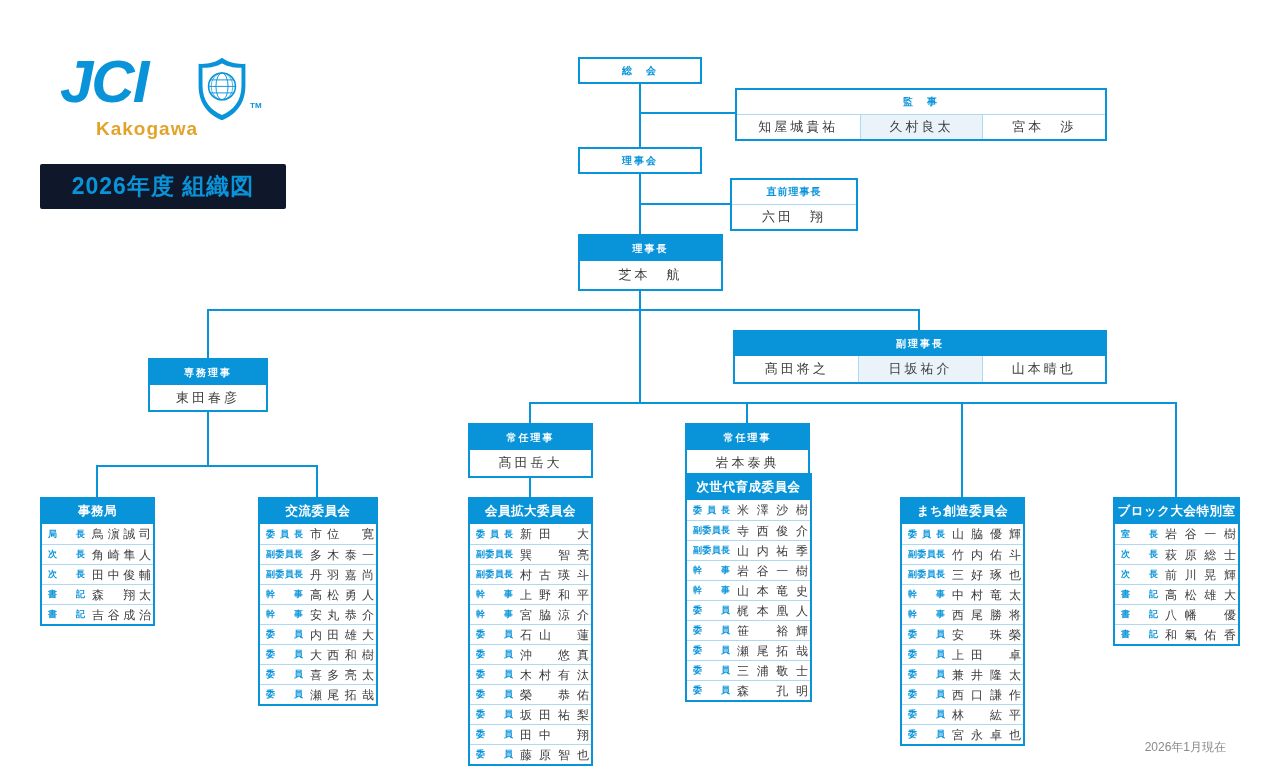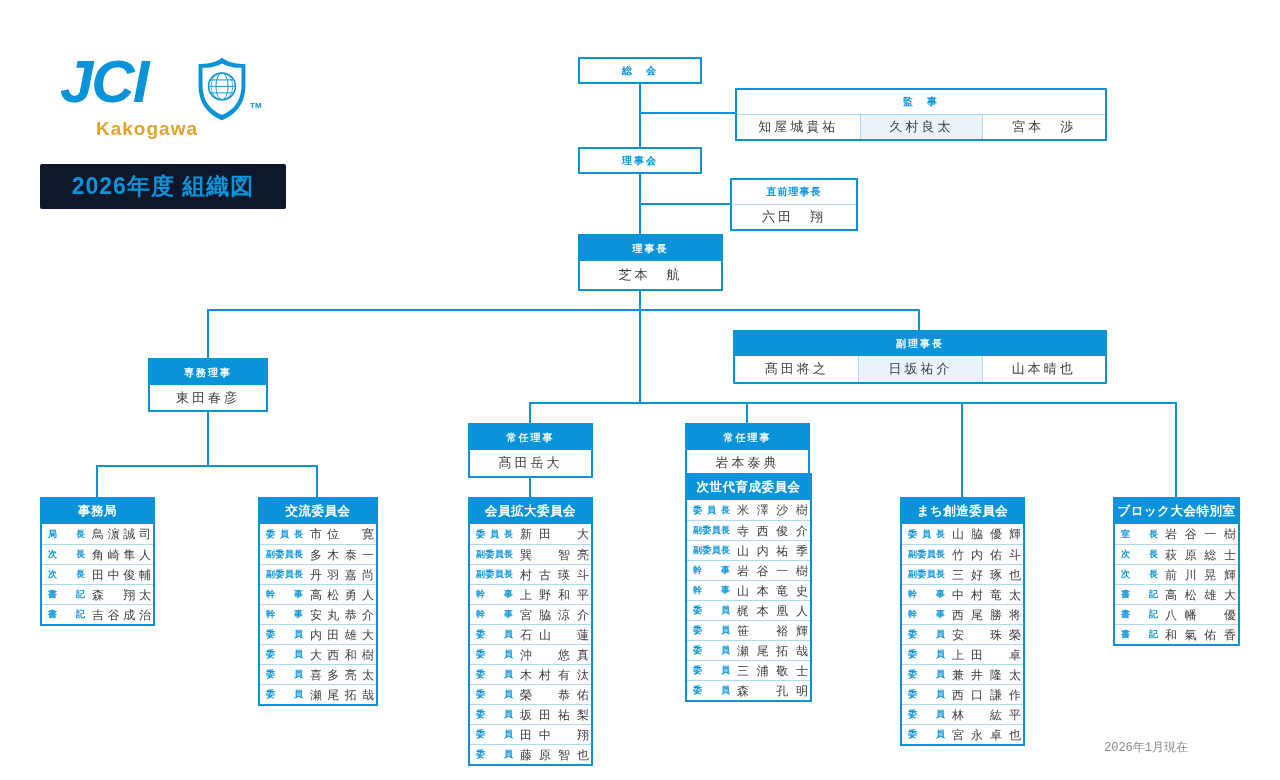--- a/index.html
+++ b/index.html
@@ -45,21 +45,21 @@
   .committee{position:absolute;border:2px solid var(--blue);background:#fff;}
   .committee .chdr{height:25px;display:flex;align-items:center;justify-content:center;
     background:var(--blue);color:#fff;font-size:12.5px;font-weight:bold;letter-spacing:0.5px;}
   .crow{height:20px;display:flex;align-items:center;border-top:1px solid var(--ltline);padding:0 2px 0 6px;}
   .crow:first-child{border-top:none;}
   .role{width:37px;font-size:9px;font-weight:bold;color:var(--blue);
     text-align:justify;text-align-last:justify;line-height:1;}
   .nm{flex:1;margin-left:7px;font-size:12px;color:var(--ink);
     text-align:justify;text-align-last:justify;line-height:1;}
 
-  .footer-note{position:absolute;left:1088px;top:739px;width:100px;font-size:12px;color:#8a8a8a;text-align:right;font-family:Liberation Mono, monospace;}
+  .footer-note{position:absolute;left:1126px;top:739px;width:100px;font-size:12px;color:#8a8a8a;text-align:right;}
 </style>
 </head>
 <body>
 
 <div class="canvas">
 
   <div class="jci-word">JCI</div>
   <div class="jci-shield">
     <svg width="52" height="68" viewBox="0 0 60 76">
       <path d="M30 2 C36 7 48 10 57 9 L57 34 C57 56 45 68 30 74 C15 68 3 56 3 34 L3 9 C12 10 24 7 30 2 Z" fill="#0994da"></path>

